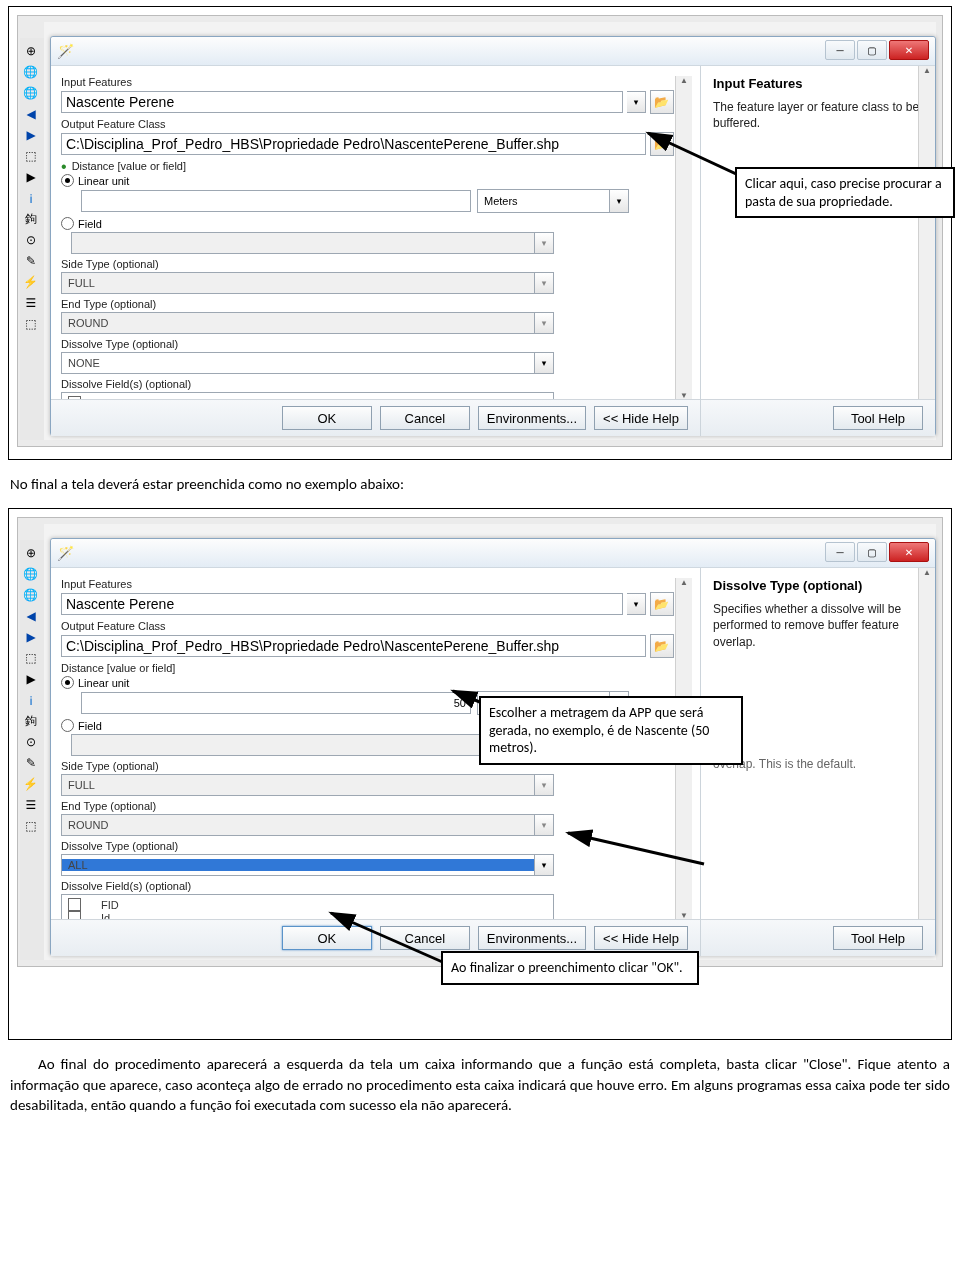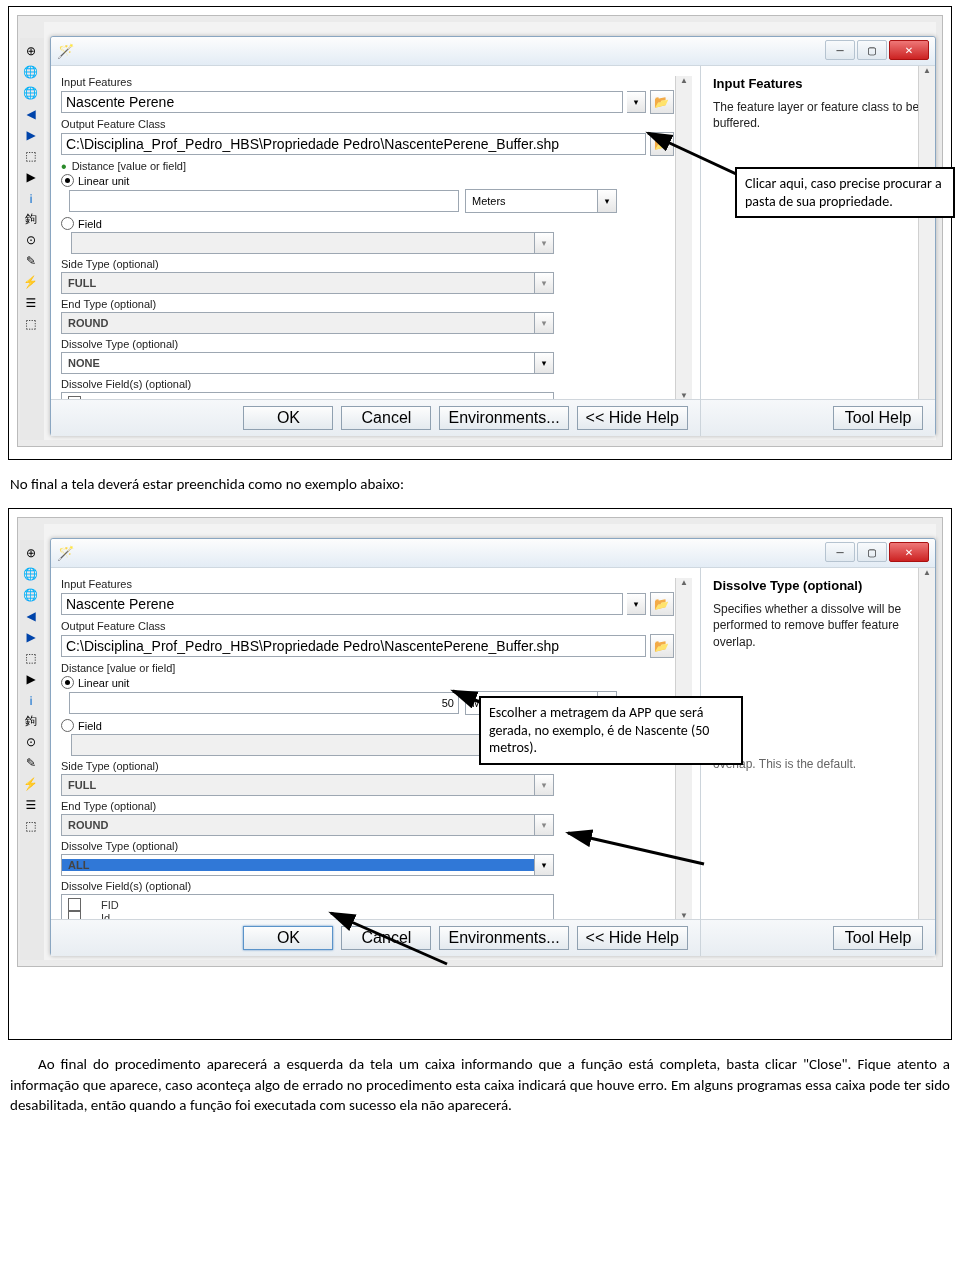--- a/index.html
+++ b/index.html
@@ -22,35 +22,35 @@
   .help-text { font-size:12px; color:#222; line-height:1.35; }
   .lbl { color:#222; margin:4px 0 2px 0; }
   .row { display:flex; align-items:center; gap:4px; }
   .txtfield { flex:1; height:20px; border:1px solid #9da7b2; background:#fff; padding:0 4px; display:flex; align-items:center; font-size:14px; color:#000; }
   .drop { width:18px; height:20px; border:1px solid #9da7b2; border-left:none; background:linear-gradient(#fff,#e6e6e6); display:flex; align-items:center; justify-content:center; font-size:9px; }
   .iconbtn { width:22px; height:22px; border:1px solid #9da7b2; background:linear-gradient(#fff,#e6e6e6); display:flex; align-items:center; justify-content:center; font-size:12px; cursor:pointer; }
   .indent { margin-left:10px; }
   .radiowrap { display:flex; align-items:center; gap:4px; margin:2px 0; }
   .rad { width:11px; height:11px; border:1px solid #666; border-radius:50%; display:flex; align-items:center; justify-content:center; }
   .rad .dot { width:5px; height:5px; background:#000; border-radius:50%; }
-  .unit-row { margin-left:8px; display:flex; align-items:center; gap:6px; }
+  .unit-row { margin-left:20px; display:flex; align-items:center; gap:6px; }
   .valfield { width:380px; height:20px; border:1px solid #9da7b2; background:#fff; text-align:right; padding:0 4px; display:flex; align-items:center; justify-content:flex-end; }
   .combo { width:150px; height:22px; border:1px solid #9da7b2; background:#fff; display:flex; align-items:center; }
   .combo span { flex:1; padding:0 6px; }
   .combo .drop2 { width:18px; height:100%; border-left:1px solid #9da7b2; background:linear-gradient(#fff,#e6e6e6); display:flex; align-items:center; justify-content:center; font-size:9px; }
   .wide-combo { margin-right:120px; height:20px; border:1px solid #9da7b2; background:#fff; display:flex; align-items:center; }
-  .wide-combo span { flex:1; padding:0 6px; color:#444;font-weight:bold; }
+  .wide-combo span { flex:1; padding:0 6px; color:#444; }
   .wide-combo.disabled { background:#f0f0f0; color:#888; }
   .wide-combo .drop2 { width:18px; height:100%; border-left:1px solid #9da7b2; background:linear-gradient(#fff,#e6e6e6); display:flex; align-items:center; justify-content:center; font-size:9px; }
   .listbox { margin-right:120px; height:42px; border:1px solid #9da7b2; background:#fff; padding:3px 6px; }
   .chk { display:flex; align-items:center; gap:20px; font-size:11px; color:#333; }
   .chk .box { width:11px; height:11px; border:1px solid #666; background:#fff; }
   .btnbar { position:absolute; left:0; right:0; bottom:0; height:36px; border-top:1px solid #d0d6dc; background:linear-gradient(#f6f8fa,#e8edf2); display:flex; align-items:center; justify-content:flex-end; gap:8px; padding:0 12px; }
   .btnbar2 { padding:0 12px 0 0; }
-  .btn { min-width:72px; height:22px; border:1px solid #8fa0b0; background:linear-gradient(#fdfdfd,#e4eaef); display:flex; align-items:center; justify-content:center; font-size:16px; cursor:pointer; padding:0 8px; }
+  .btn { min-width:72px; height:22px; border:1px solid #8fa0b0; background:linear-gradient(#fdfdfd,#e4eaef); display:flex; align-items:center; justify-content:center; font-size:13px; cursor:pointer; padding:0 8px; }
   .btn.hl { border-color:#5a93c9; box-shadow:0 0 2px #5a93c9; }
   .scroll-stub { position:absolute; right:0; top:0; bottom:0; width:16px; background:#f0f0f0; border-left:1px solid #d0d0d0; }
   .scroll-stub::before { content:"▲"; position:absolute; top:0; left:0; right:0; text-align:center; font-size:8px; color:#666; }
   .scroll-stub::after { content:"▼"; position:absolute; bottom:0; left:0; right:0; text-align:center; font-size:8px; color:#666; }
   .form-scroll { position:relative; height:calc(100% - 36px); padding-right:18px; }
   .green-dot { color:#2a8a2a; font-size:16px; line-height:8px; display:inline-block; vertical-align:middle; margin-right:2px;}
   
   .callout { position:absolute; background:#fff; border:2px solid #000; padding:6px 8px; font-size:14px; font-family:Calibri, sans-serif; line-height:1.25; }
   .arrow-svg { position:absolute; overflow:visible; }
 
@@ -344,16 +344,19 @@
  </svg>
 
  <svg class="arrow-svg" style="left:318px; top:400px;" width="130" height="60">
    <defs>
         <marker id="ah4" markerWidth="10" markerHeight="10" refX="8" refY="3" orient="auto">
           <path d="M0,0 L0,6 L9,3 z" fill="#000"></path>
         </marker>
       </defs>
    <line x1="120" y1="55" x2="4" y2="4" stroke="#000" stroke-width="3" marker-end="url(#ah4)"></line>
  </svg>
+ <div class="callout" style="left:432px; top:442px; width:238px;">
+   <span>Ao finalizar o preenchimento clicar "OK".</span>
+ </div>
  <div style="height:60px;"></div>
 </div>
 
 <p class="para" style="text-indent:28px;">Ao final do procedimento aparecerá a esquerda da tela um caixa informando que a função está completa, basta clicar "Close". Fique atento a informação que aparece, caso aconteça algo de errado no procedimento esta caixa indicará que houve erro. Em alguns programas essa caixa pode ter sido desabilitada, então quando a função foi executada com sucesso ela não aparecerá.</p>
 
 </body></html>

